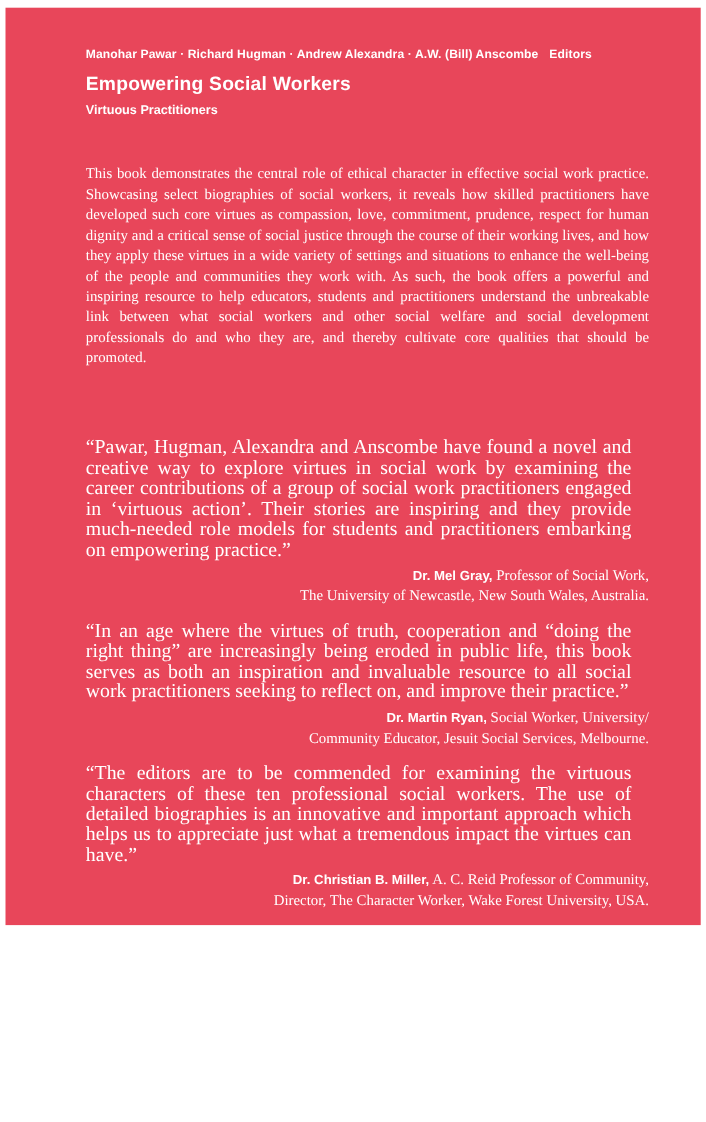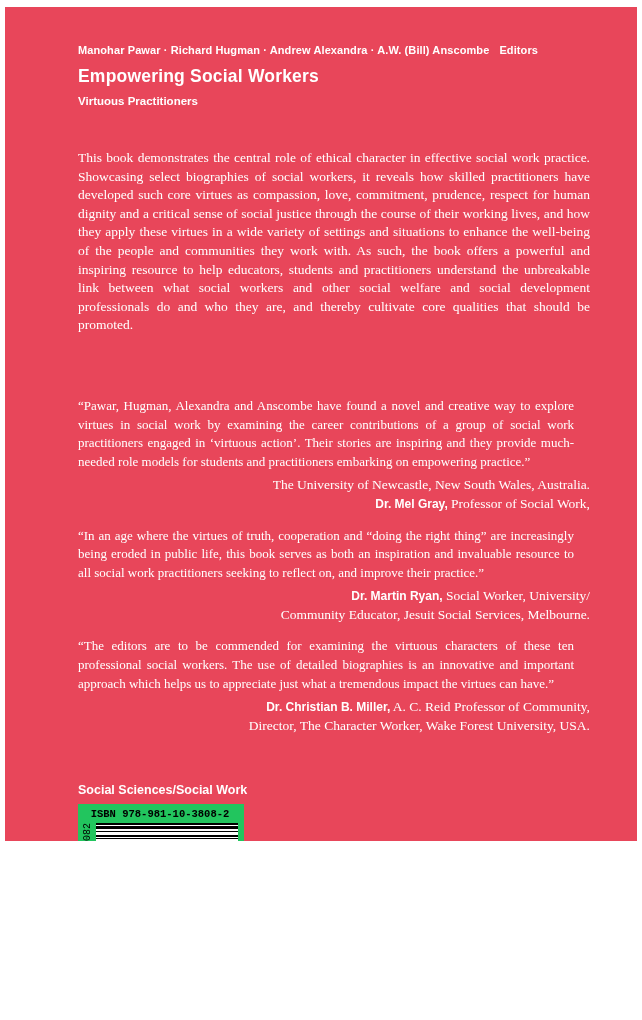--- a/index.html
+++ b/index.html
@@ -43,21 +43,21 @@
   }
 
   .description {
     font-size: 13.5px;
     line-height: 18.6px;
     text-align: justify;
     margin: 42px 0 0 0;
   }
 
   .quote {
-    font-size: 13px;
+    font-size: 18px;
     line-height: 18.6px;
     text-align: justify;
     margin: 13px 16px 0 0;
   }
   .quote.first { margin-top: 62px; }
 
   .attribution {
     text-align: right;
     font-size: 13.5px;
     line-height: 18.6px;
@@ -145,22 +145,22 @@
       <span>Manohar Pawar · Richard Hugman · Andrew Alexandra · A.W. (Bill) Anscombe</span><span class="label">Editors</span>
     </div>
 
     <h1 class="title">Empowering Social Workers</h1>
     <div class="subtitle">Virtuous Practitioners</div>
 
     <p class="description">This book demonstrates the central role of ethical character in effective social work practice. Showcasing select biographies of social workers, it reveals how skilled practitioners have developed such core virtues as compassion, love, commitment, prudence, respect for human dignity and a critical sense of social justice through the course of their working lives, and how they apply these virtues in a wide variety of settings and situations to enhance the well-being of the people and communities they work with. As such, the book offers a powerful and inspiring resource to help educators, students and practitioners understand the unbreakable link between what social workers and other social welfare and social development professionals do and who they are, and thereby cultivate core qualities that should be promoted.</p>
 
     <p class="quote first">“Pawar, Hugman, Alexandra and Anscombe have found a novel and creative way to explore virtues in social work by examining the career contributions of a group of social work practitioners engaged in ‘virtuous action’. Their stories are inspiring and they provide much-needed role models for students and practitioners embarking on empowering practice.”</p>
     <div class="attribution">
+      <div><span class="name">Dr. Mel Gray,</span><span> Professor of Social Work,</span></div>
       <div>The University of Newcastle, New South Wales, Australia.</div>
-      <div><span class="name">Dr. Mel Gray,</span><span> Professor of Social Work,</span></div>
     </div>
 
     <p class="quote">“In an age where the virtues of truth, cooperation and “doing the right thing” are increasingly being eroded in public life, this book serves as both an inspiration and invaluable resource to all social work practitioners seeking to reflect on, and improve their practice.”</p>
     <div class="attribution">
       <div><span class="name">Dr. Martin Ryan,</span><span> Social Worker, University/</span></div>
       <div>Community Educator, Jesuit Social Services, Melbourne.</div>
     </div>
 
     <p class="quote">“The editors are to be commended for examining the virtuous characters of these ten professional social workers. The use of detailed biographies is an innovative and important approach which helps us to appreciate just what a tremendous impact the virtues can have.”</p>
     <div class="attribution">

